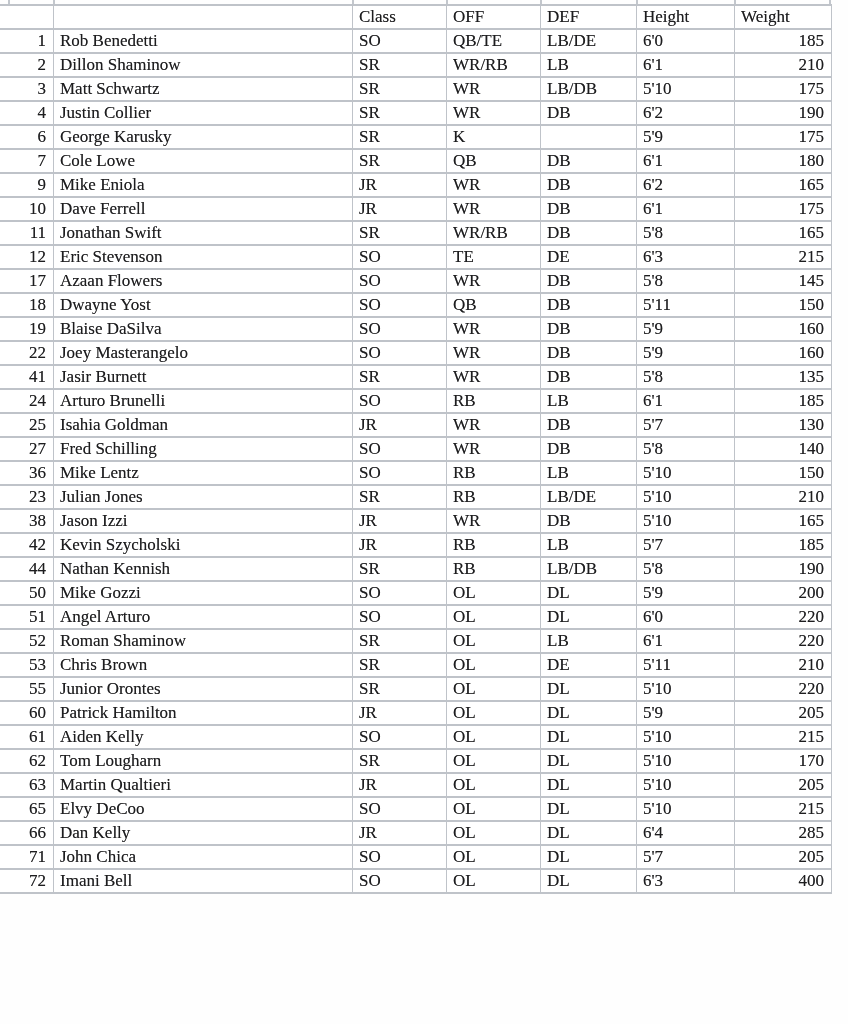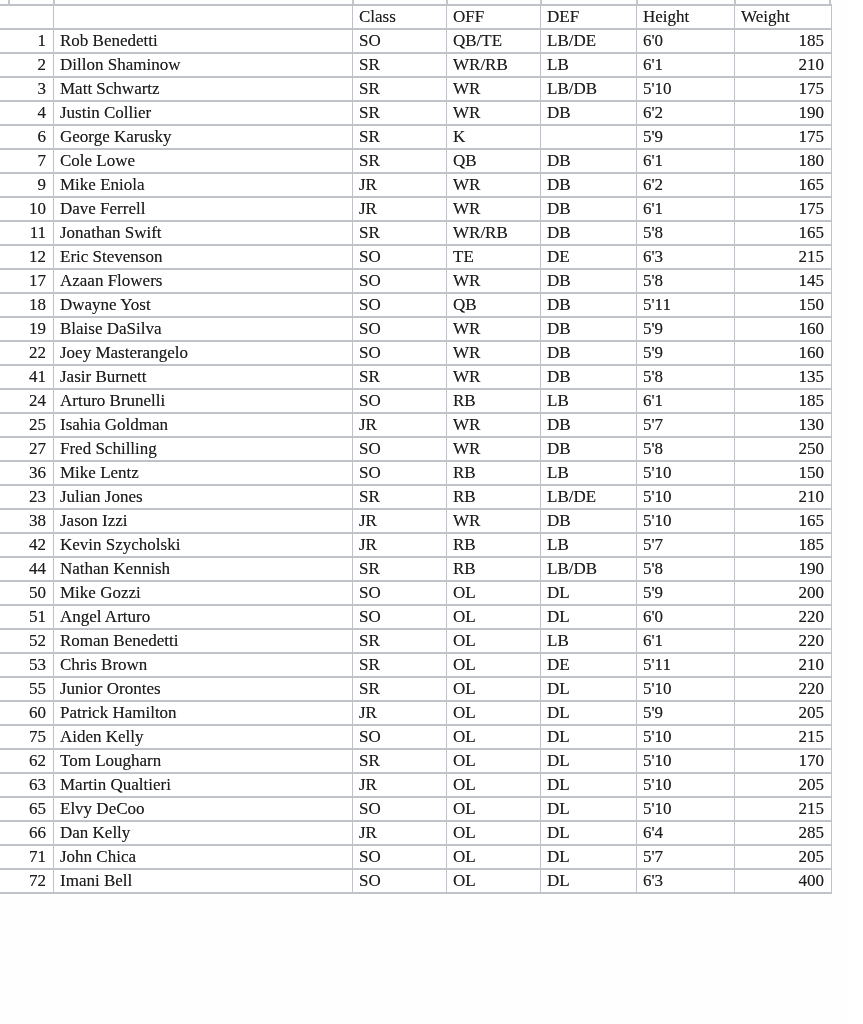--- a/index.html
+++ b/index.html
@@ -260,21 +260,21 @@
           <td>5'7</td>
           <td class="wt">130</td>
         </tr>
         <tr>
           <td class="num">27</td>
           <td>Fred Schilling</td>
           <td>SO</td>
           <td>WR</td>
           <td>DB</td>
           <td>5'8</td>
-          <td class="wt">250</td>
+          <td class="wt">140</td>
         </tr>
         <tr>
           <td class="num">36</td>
           <td>Mike Lentz</td>
           <td>SO</td>
           <td>RB</td>
           <td>LB</td>
           <td>5'10</td>
           <td class="wt">150</td>
         </tr>
@@ -327,21 +327,21 @@
           <td class="num">51</td>
           <td>Angel Arturo</td>
           <td>SO</td>
           <td>OL</td>
           <td>DL</td>
           <td>6'0</td>
           <td class="wt">220</td>
         </tr>
         <tr>
           <td class="num">52</td>
-          <td>Roman Benedetti</td>
+          <td>Roman Shaminow</td>
           <td>SR</td>
           <td>OL</td>
           <td>LB</td>
           <td>6'1</td>
           <td class="wt">220</td>
         </tr>
         <tr>
           <td class="num">53</td>
           <td>Chris Brown</td>
           <td>SR</td>
@@ -362,21 +362,21 @@
         <tr>
           <td class="num">60</td>
           <td>Patrick Hamilton</td>
           <td>JR</td>
           <td>OL</td>
           <td>DL</td>
           <td>5'9</td>
           <td class="wt">205</td>
         </tr>
         <tr>
-          <td class="num">75</td>
+          <td class="num">61</td>
           <td>Aiden Kelly</td>
           <td>SO</td>
           <td>OL</td>
           <td>DL</td>
           <td>5'10</td>
           <td class="wt">215</td>
         </tr>
         <tr>
           <td class="num">62</td>
           <td>Tom Lougharn</td>

